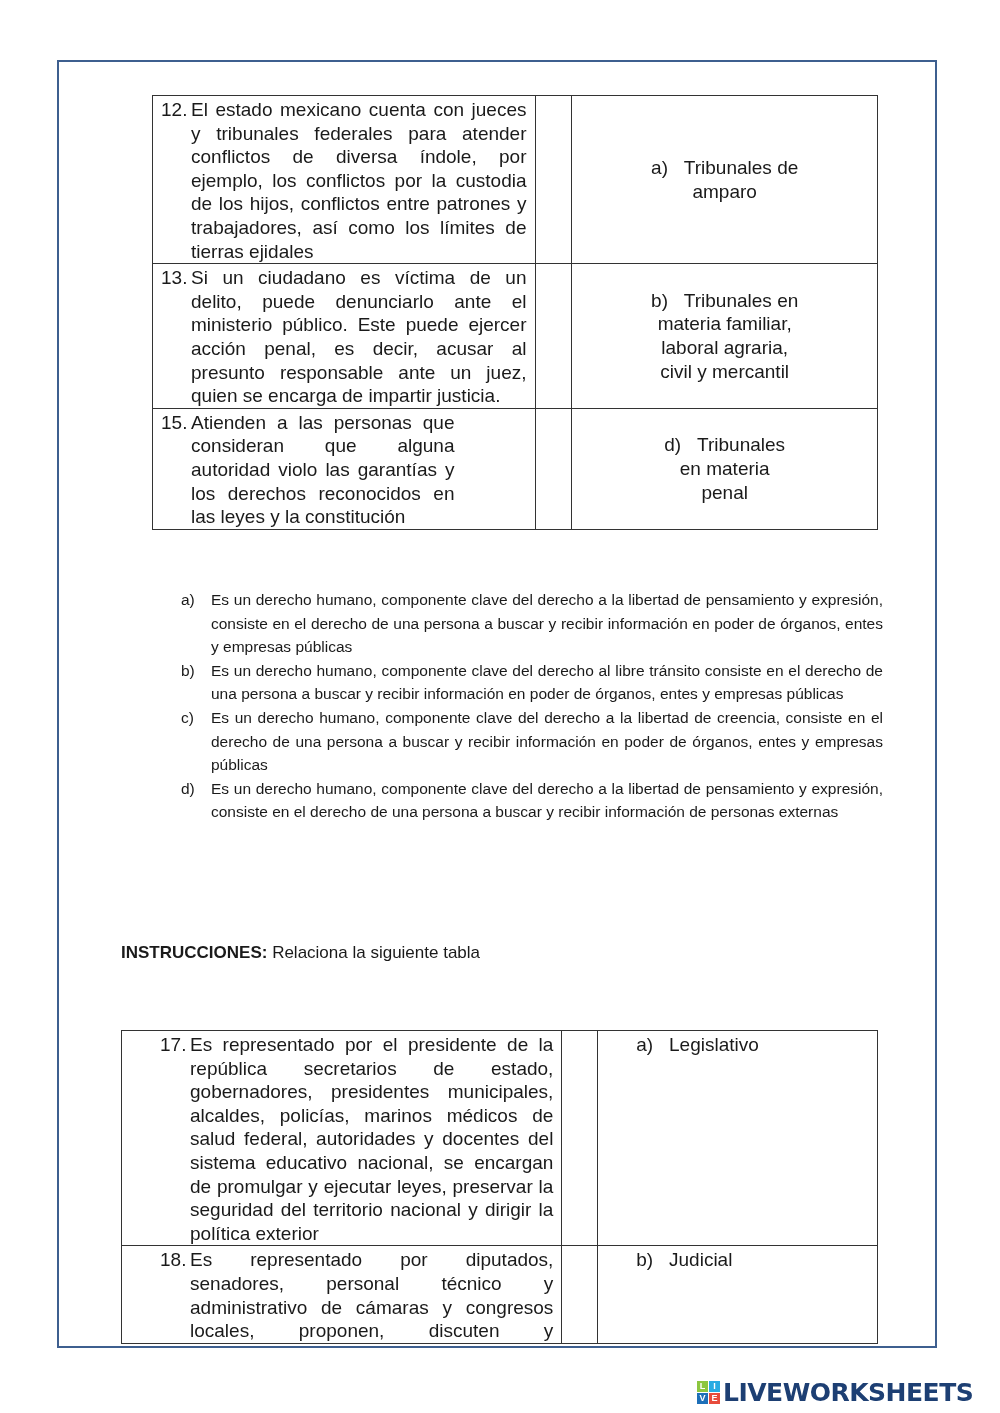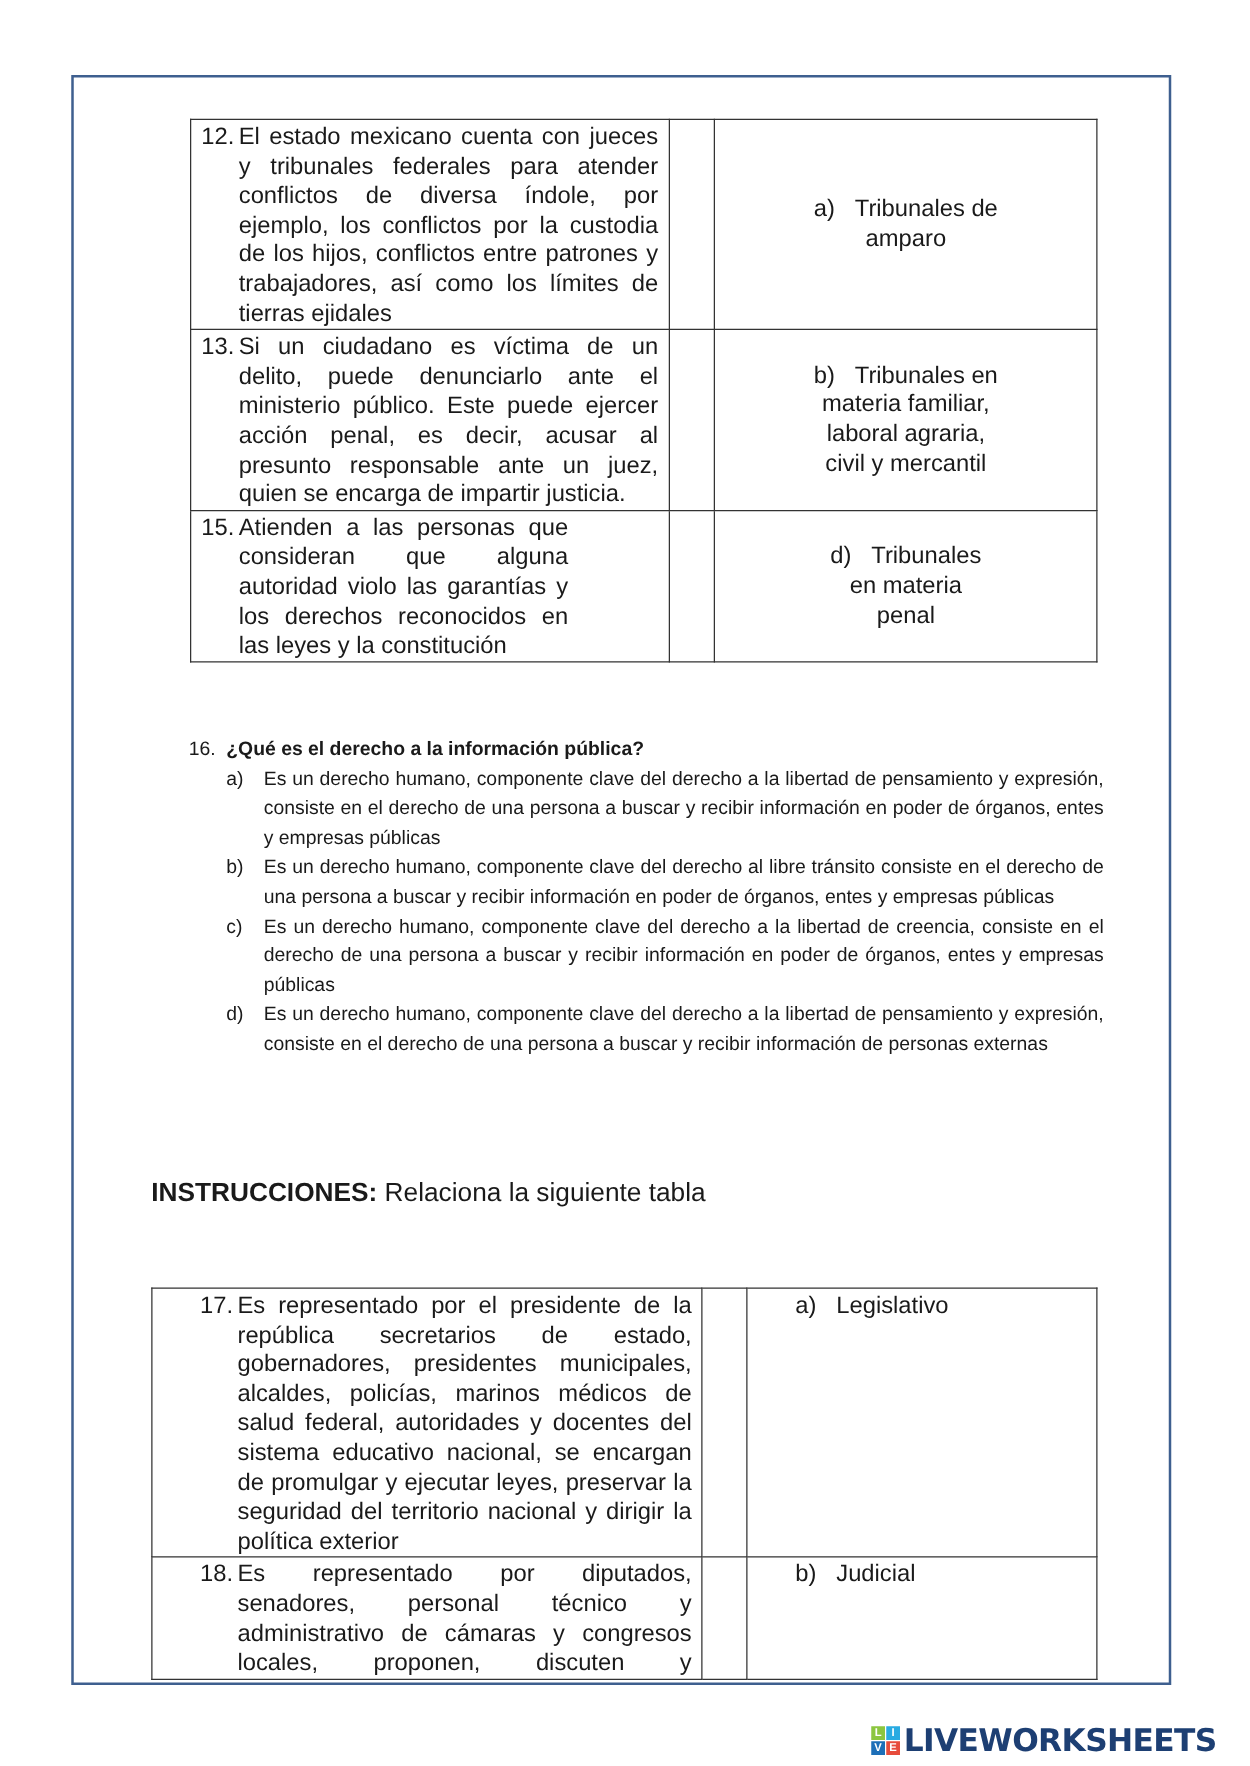--- a/index.html
+++ b/index.html
@@ -14,21 +14,21 @@
   .q-text { text-align: justify; flex: 1; }
   .opt-cell { text-align: center; vertical-align: middle !important; }
   .opt-inner { display: inline-block; text-align: center; }
   .q16 { position: absolute; left: 151px; top: 588px; width: 732px; font-size: 15.5px; line-height: 23.6px; }
   .q16 .title-row { display: flex; }
   .q16 .num { width: 30px; }
   .q16 .title { font-weight: bold; }
   .opt-row { display: flex; margin-left: 30px; }
   .opt-letter { width: 30px; flex: none; }
   .opt-text { text-align: justify; flex: 1; }
-  .instr { position: absolute; left: 121px; top: 943px; font-size: 21px; text-align: right; }
+  .instr { position: absolute; left: 121px; top: 943px; font-size: 17px; text-align: right; }
   .instr b { font-weight: bold; }
   .t2 td.opt2 { vertical-align: top; padding: 2px 0 0 38px; }
   .logo { position: absolute; left: 697px; top: 1378px; display: flex; align-items: center; }
   .logo-blocks { display: grid; grid-template-columns: 11px 11px; grid-template-rows: 11px 11px; gap: 1px; margin-right: 3px; }
   .logo-blocks span { font-size: 9px; font-weight: bold; color: #fff; text-align: center; line-height: 11px; }
   .logo-text { font-family: "DejaVu Sans", sans-serif; font-weight: bold; font-size: 25px; color: #1d3f73; letter-spacing: -0.5px; }
 </style>
 </head>
 <body>
 
@@ -68,24 +68,20 @@
             <span class="q-text">Atienden a las personas que consideran que alguna autoridad violo las garantías y los derechos reconocidos en las leyes y la constitución</span>
           </div>
         </td>
     <td></td>
     <td class="opt-cell"><div class="opt-inner" style="width:140px;"><span>d)</span>&nbsp;&nbsp;&nbsp;<span>Tribunales en materia penal</span></div></td>
   </tr>
 </tbody>
   </table>
 
 <div class="q16">
-  <div class="title-row">
-    <span class="num">16.</span>
-    <span class="title">¿Qué es el derecho a la información pública?</span>
-  </div>
   <div class="opt-row">
     <span class="opt-letter">a)</span>
     <span class="opt-text">Es un derecho humano, componente clave del derecho a la libertad de pensamiento y expresión, consiste en el derecho de una persona a buscar y recibir información en poder de órganos, entes y empresas públicas</span>
   </div>
   <div class="opt-row">
     <span class="opt-letter">b)</span>
     <span class="opt-text">Es un derecho humano, componente clave del derecho al libre tránsito consiste en el derecho de una persona a buscar y recibir información en poder de órganos, entes y empresas públicas</span>
   </div>
   <div class="opt-row">
     <span class="opt-letter">c)</span>

